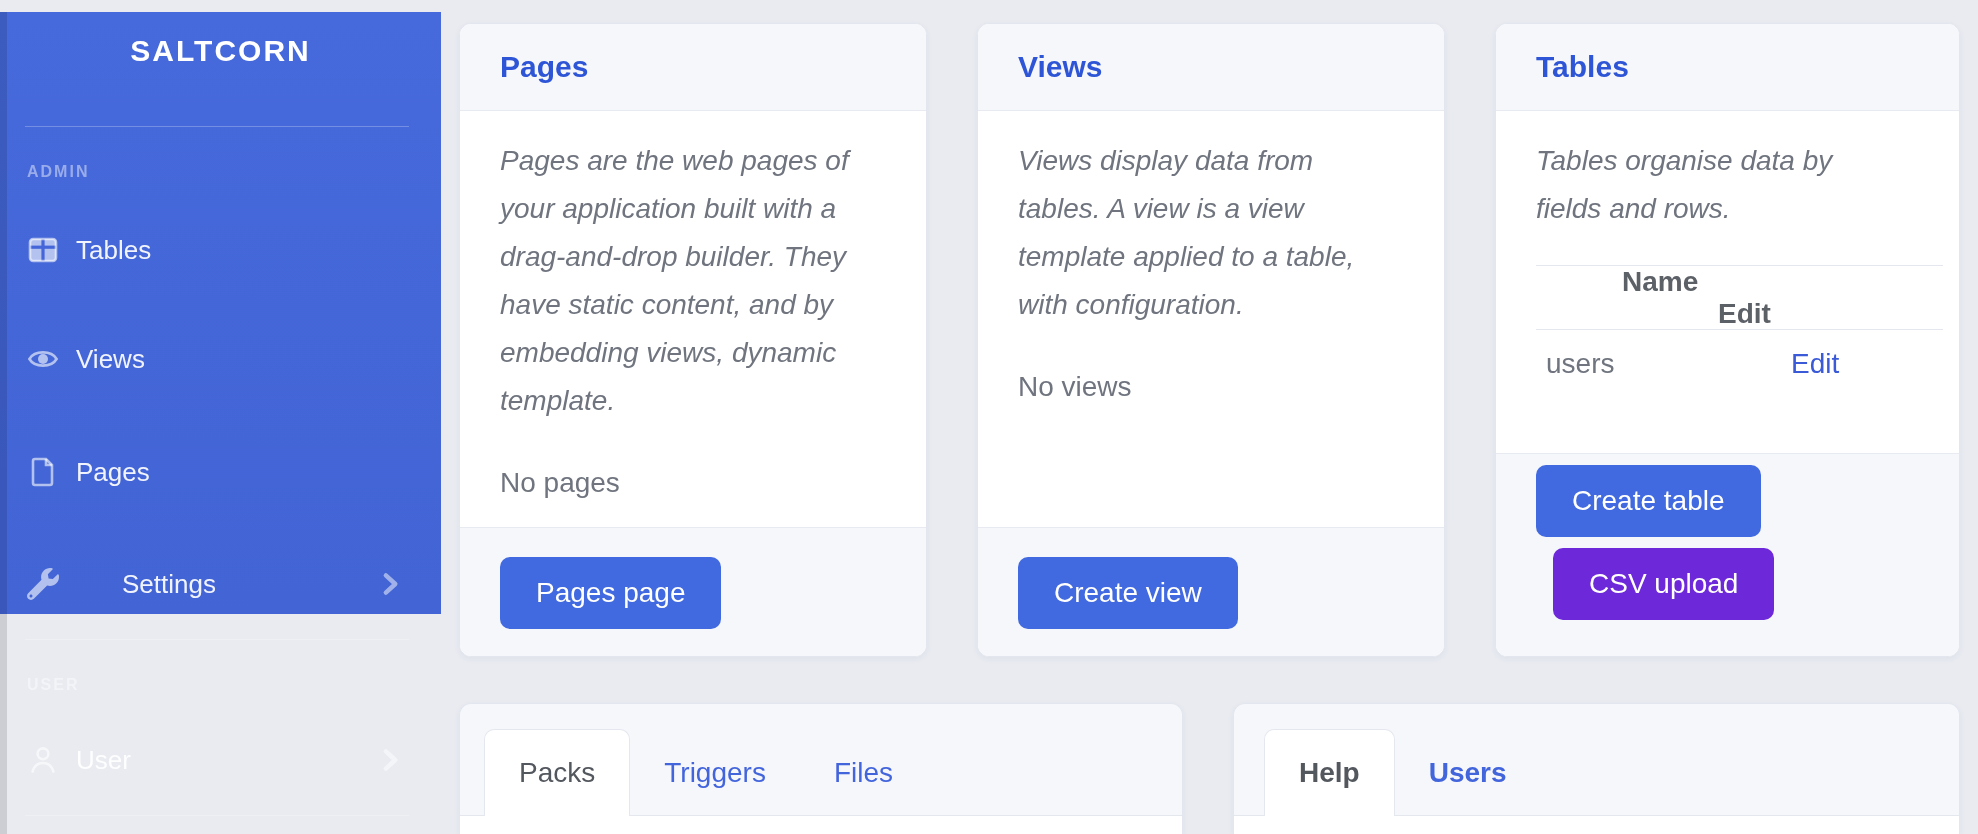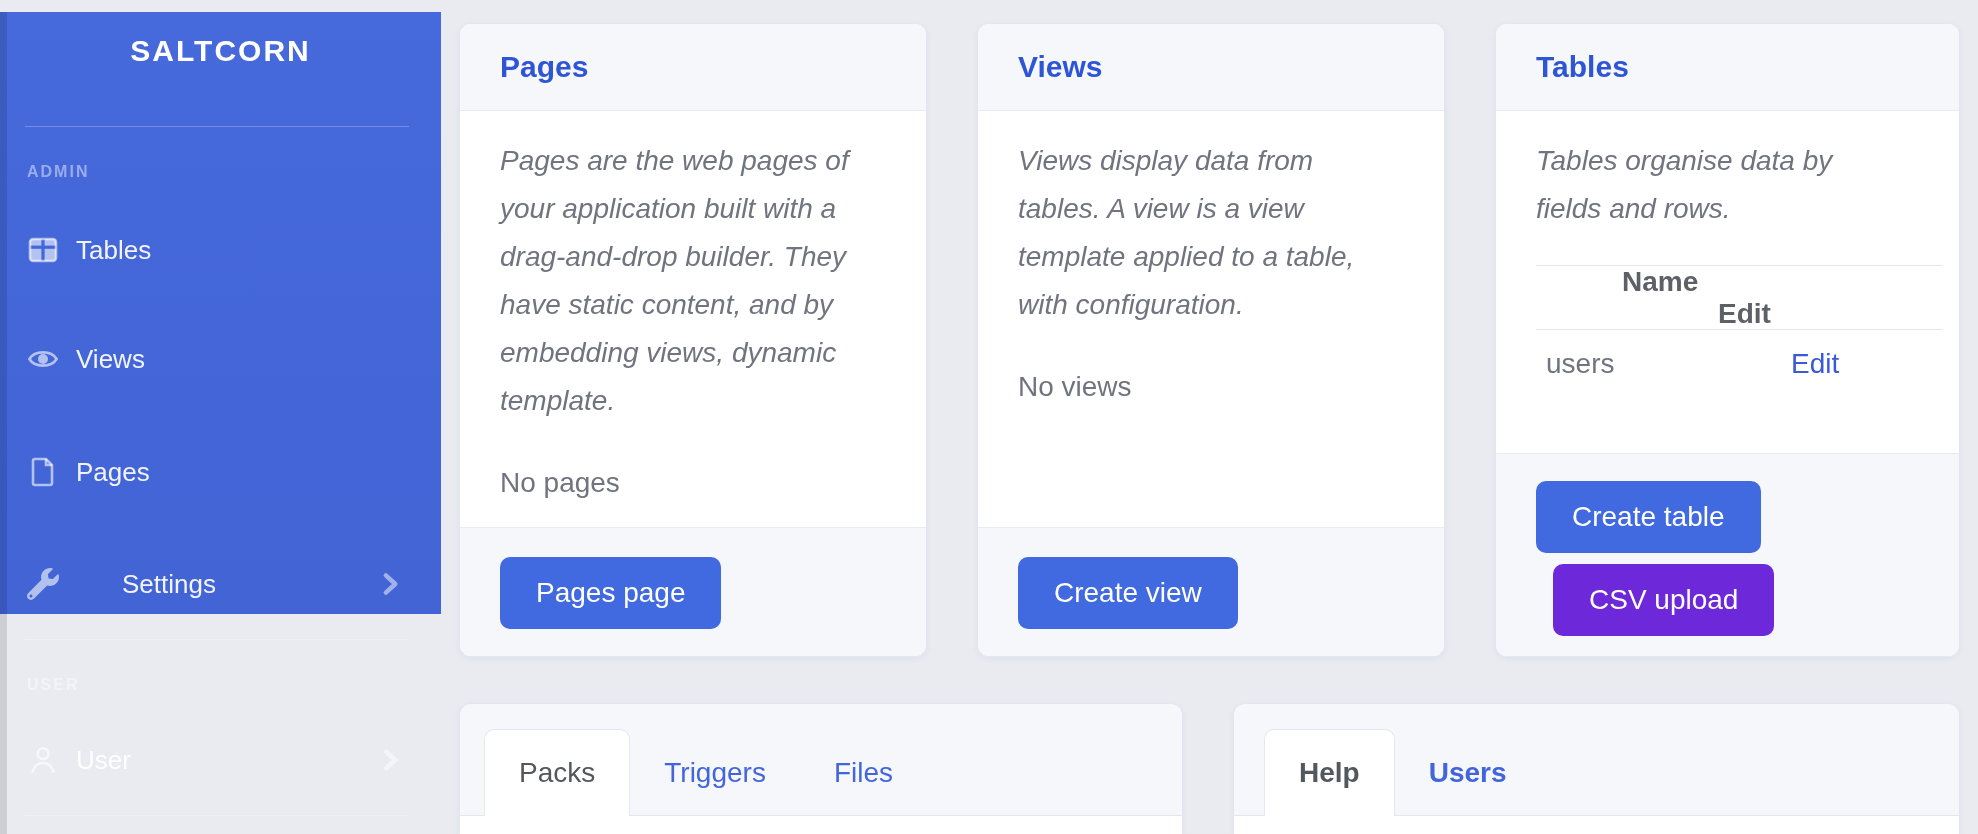--- a/index.html
+++ b/index.html
@@ -36,21 +36,21 @@
   .card-tables { left:1495px; top:23px; width:465px; height:634px; }
   .card-header { height:87px; background:#f6f7fb; border-bottom:1px solid #e8eaf1;
                  border-radius:11px 11px 0 0; display:flex; align-items:center; padding:0 40px; }
   .card-title { font-size:30px; font-weight:bold; color:#2d55d6; }
   .card-body { padding:26px 40px 0 40px; }
   .desc-line { font-style:italic; font-size:28px; line-height:48px; color:#6f747e; }
   .empty-text { margin-top:34px; font-size:28px; line-height:48px; color:#6f747e; }
   .card-footer { position:absolute; left:0; right:0; bottom:0; background:#f6f7fb;
                  border-top:1px solid #e8eaf1; border-radius:0 0 11px 11px; }
   .footer-std { height:129px; padding:29px 0 0 40px; }
-  .footer-tables { height:203px; padding:27px 0 0 40px; }
+  .footer-tables { height:203px; padding:11px 0 0 40px; }
   .btn { display:inline-block; font-size:28px; color:#ffffff; background:#4169e0;
          border:none; border-radius:10px; height:72px; line-height:72px; padding:0 36px;
          cursor:pointer; font-family:"Liberation Sans", sans-serif; }
   .btn-secondary { background:#6d28d9; margin-left:17px; margin-top:11px; }
   .btn-row { line-height:0; }
 
   
   .mini-table { margin:32px 8px 0 0; border-top:1px solid #e4e7ee; }
   .mt-row { display:flex; align-items:center; height:64px; padding-left:10px; }
   .mt-head { border-bottom:1px solid #e4e7ee;flex-direction:column; }

